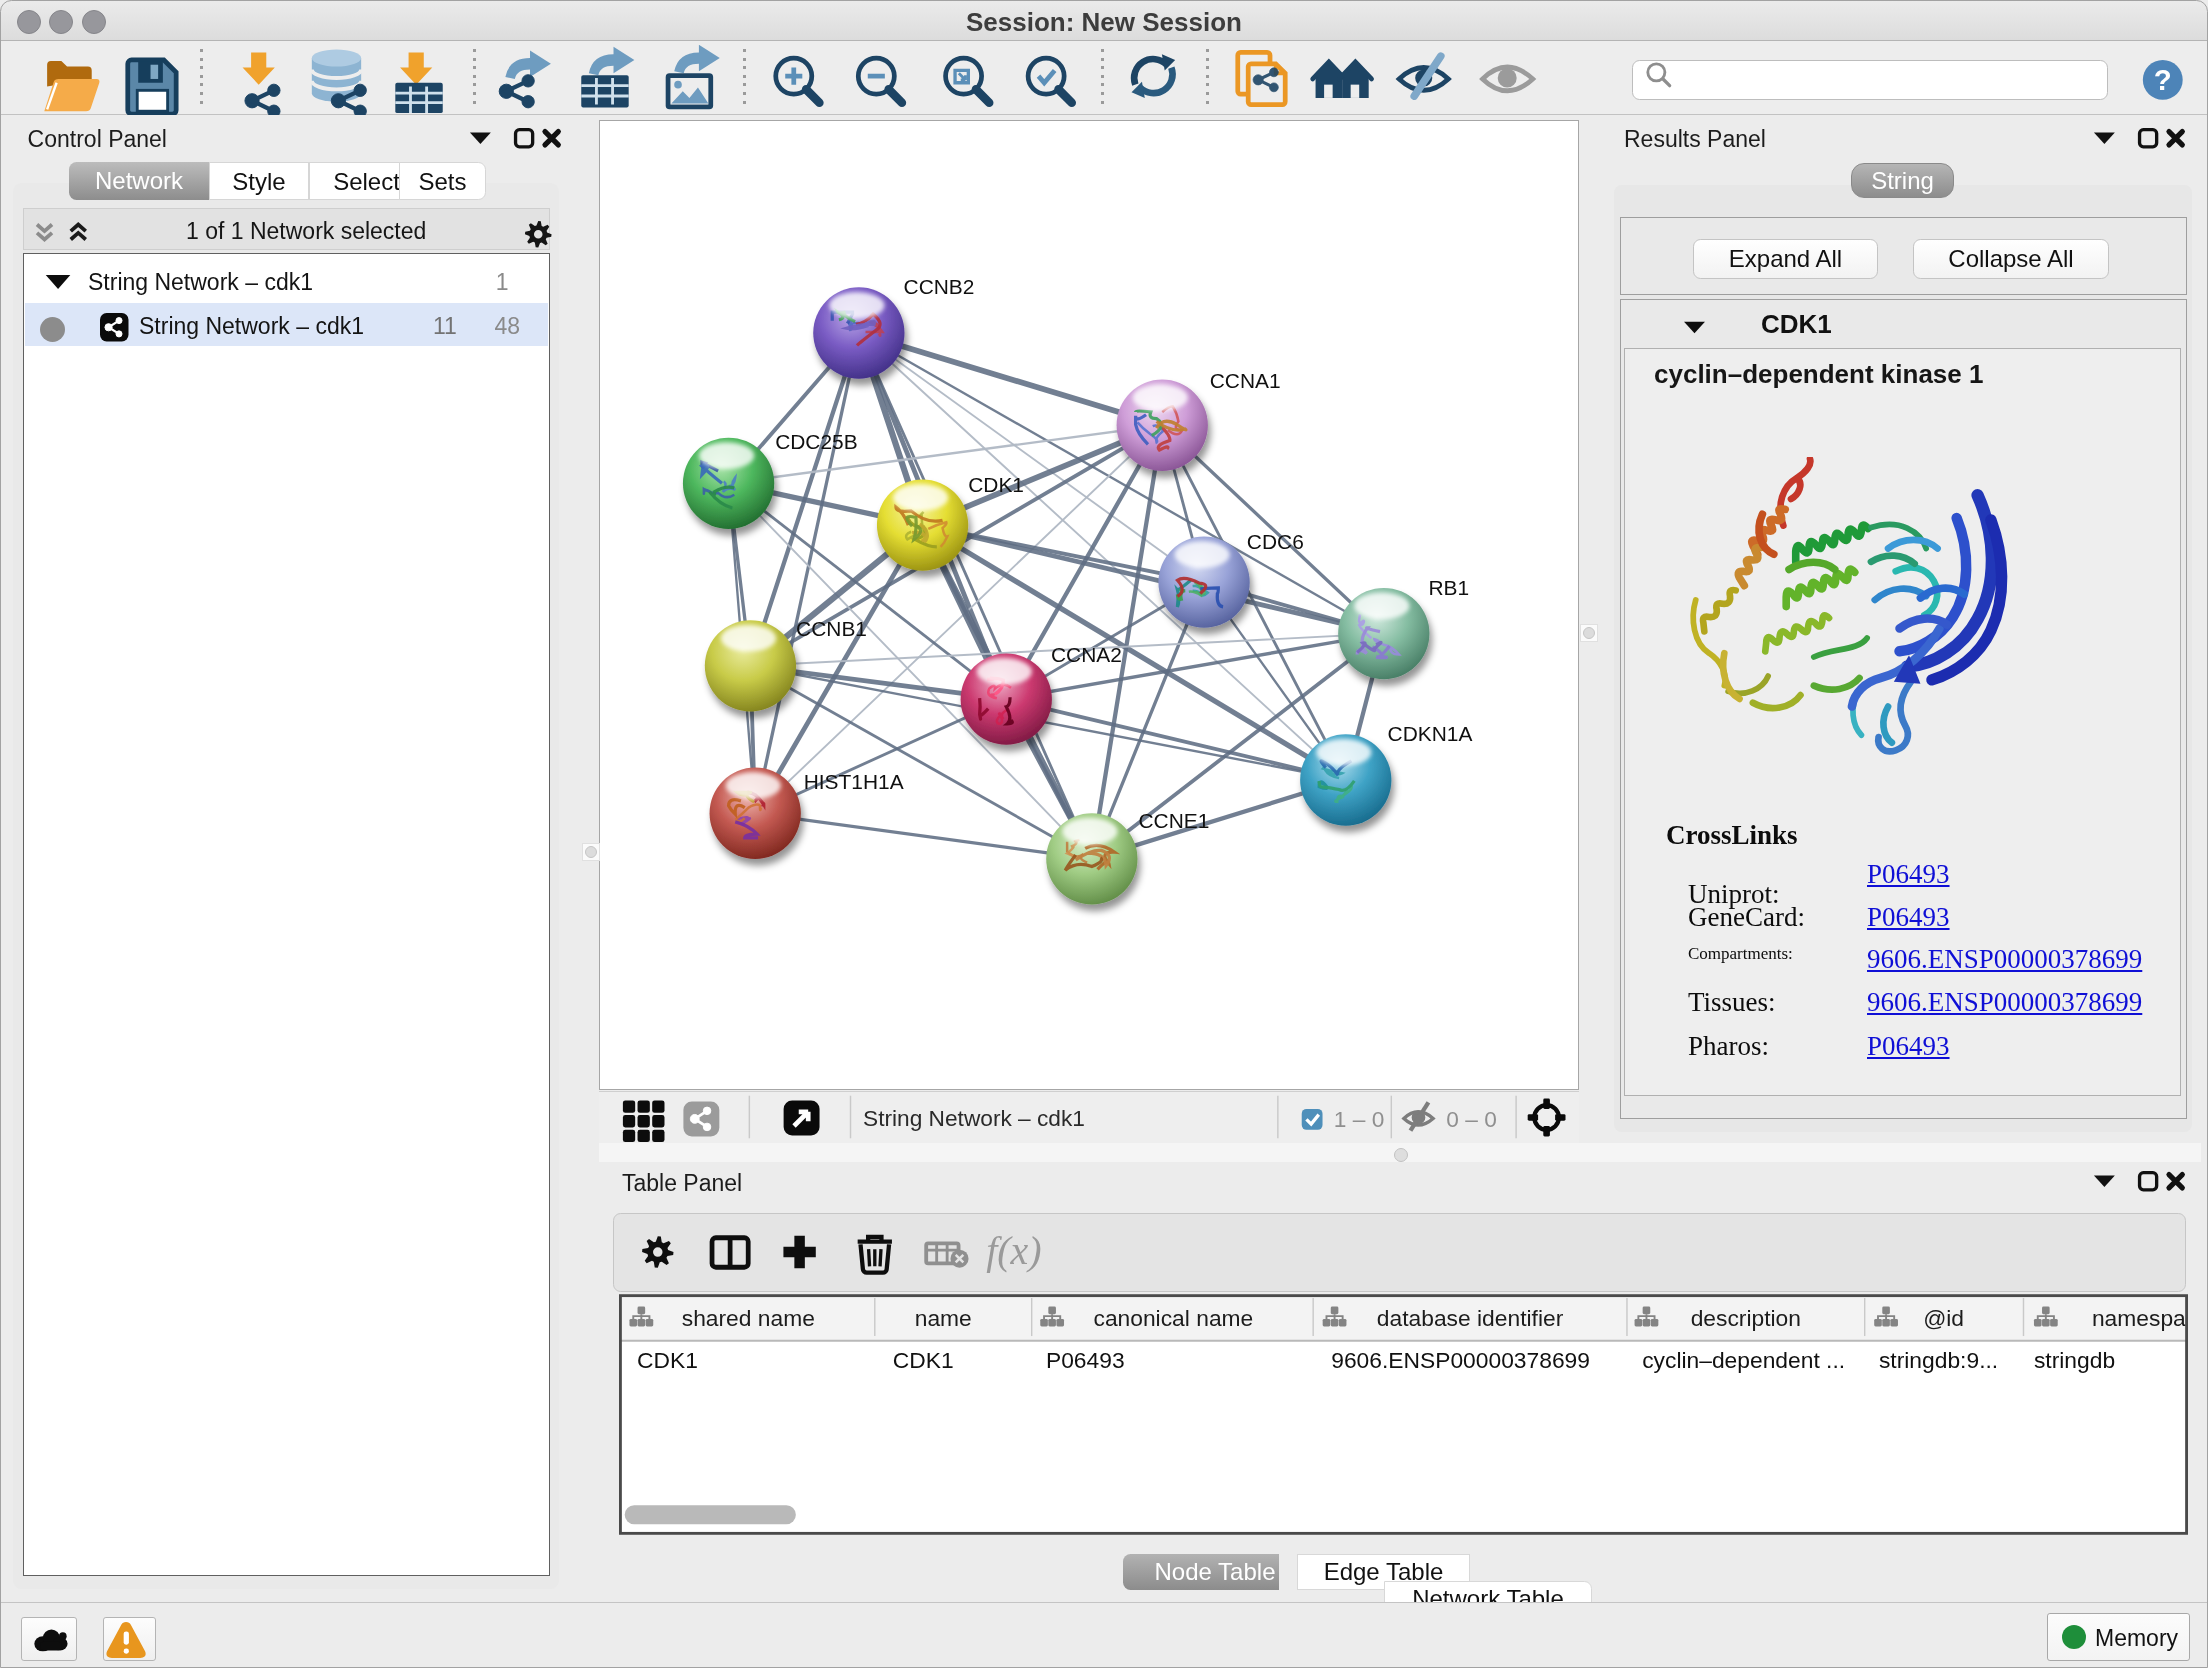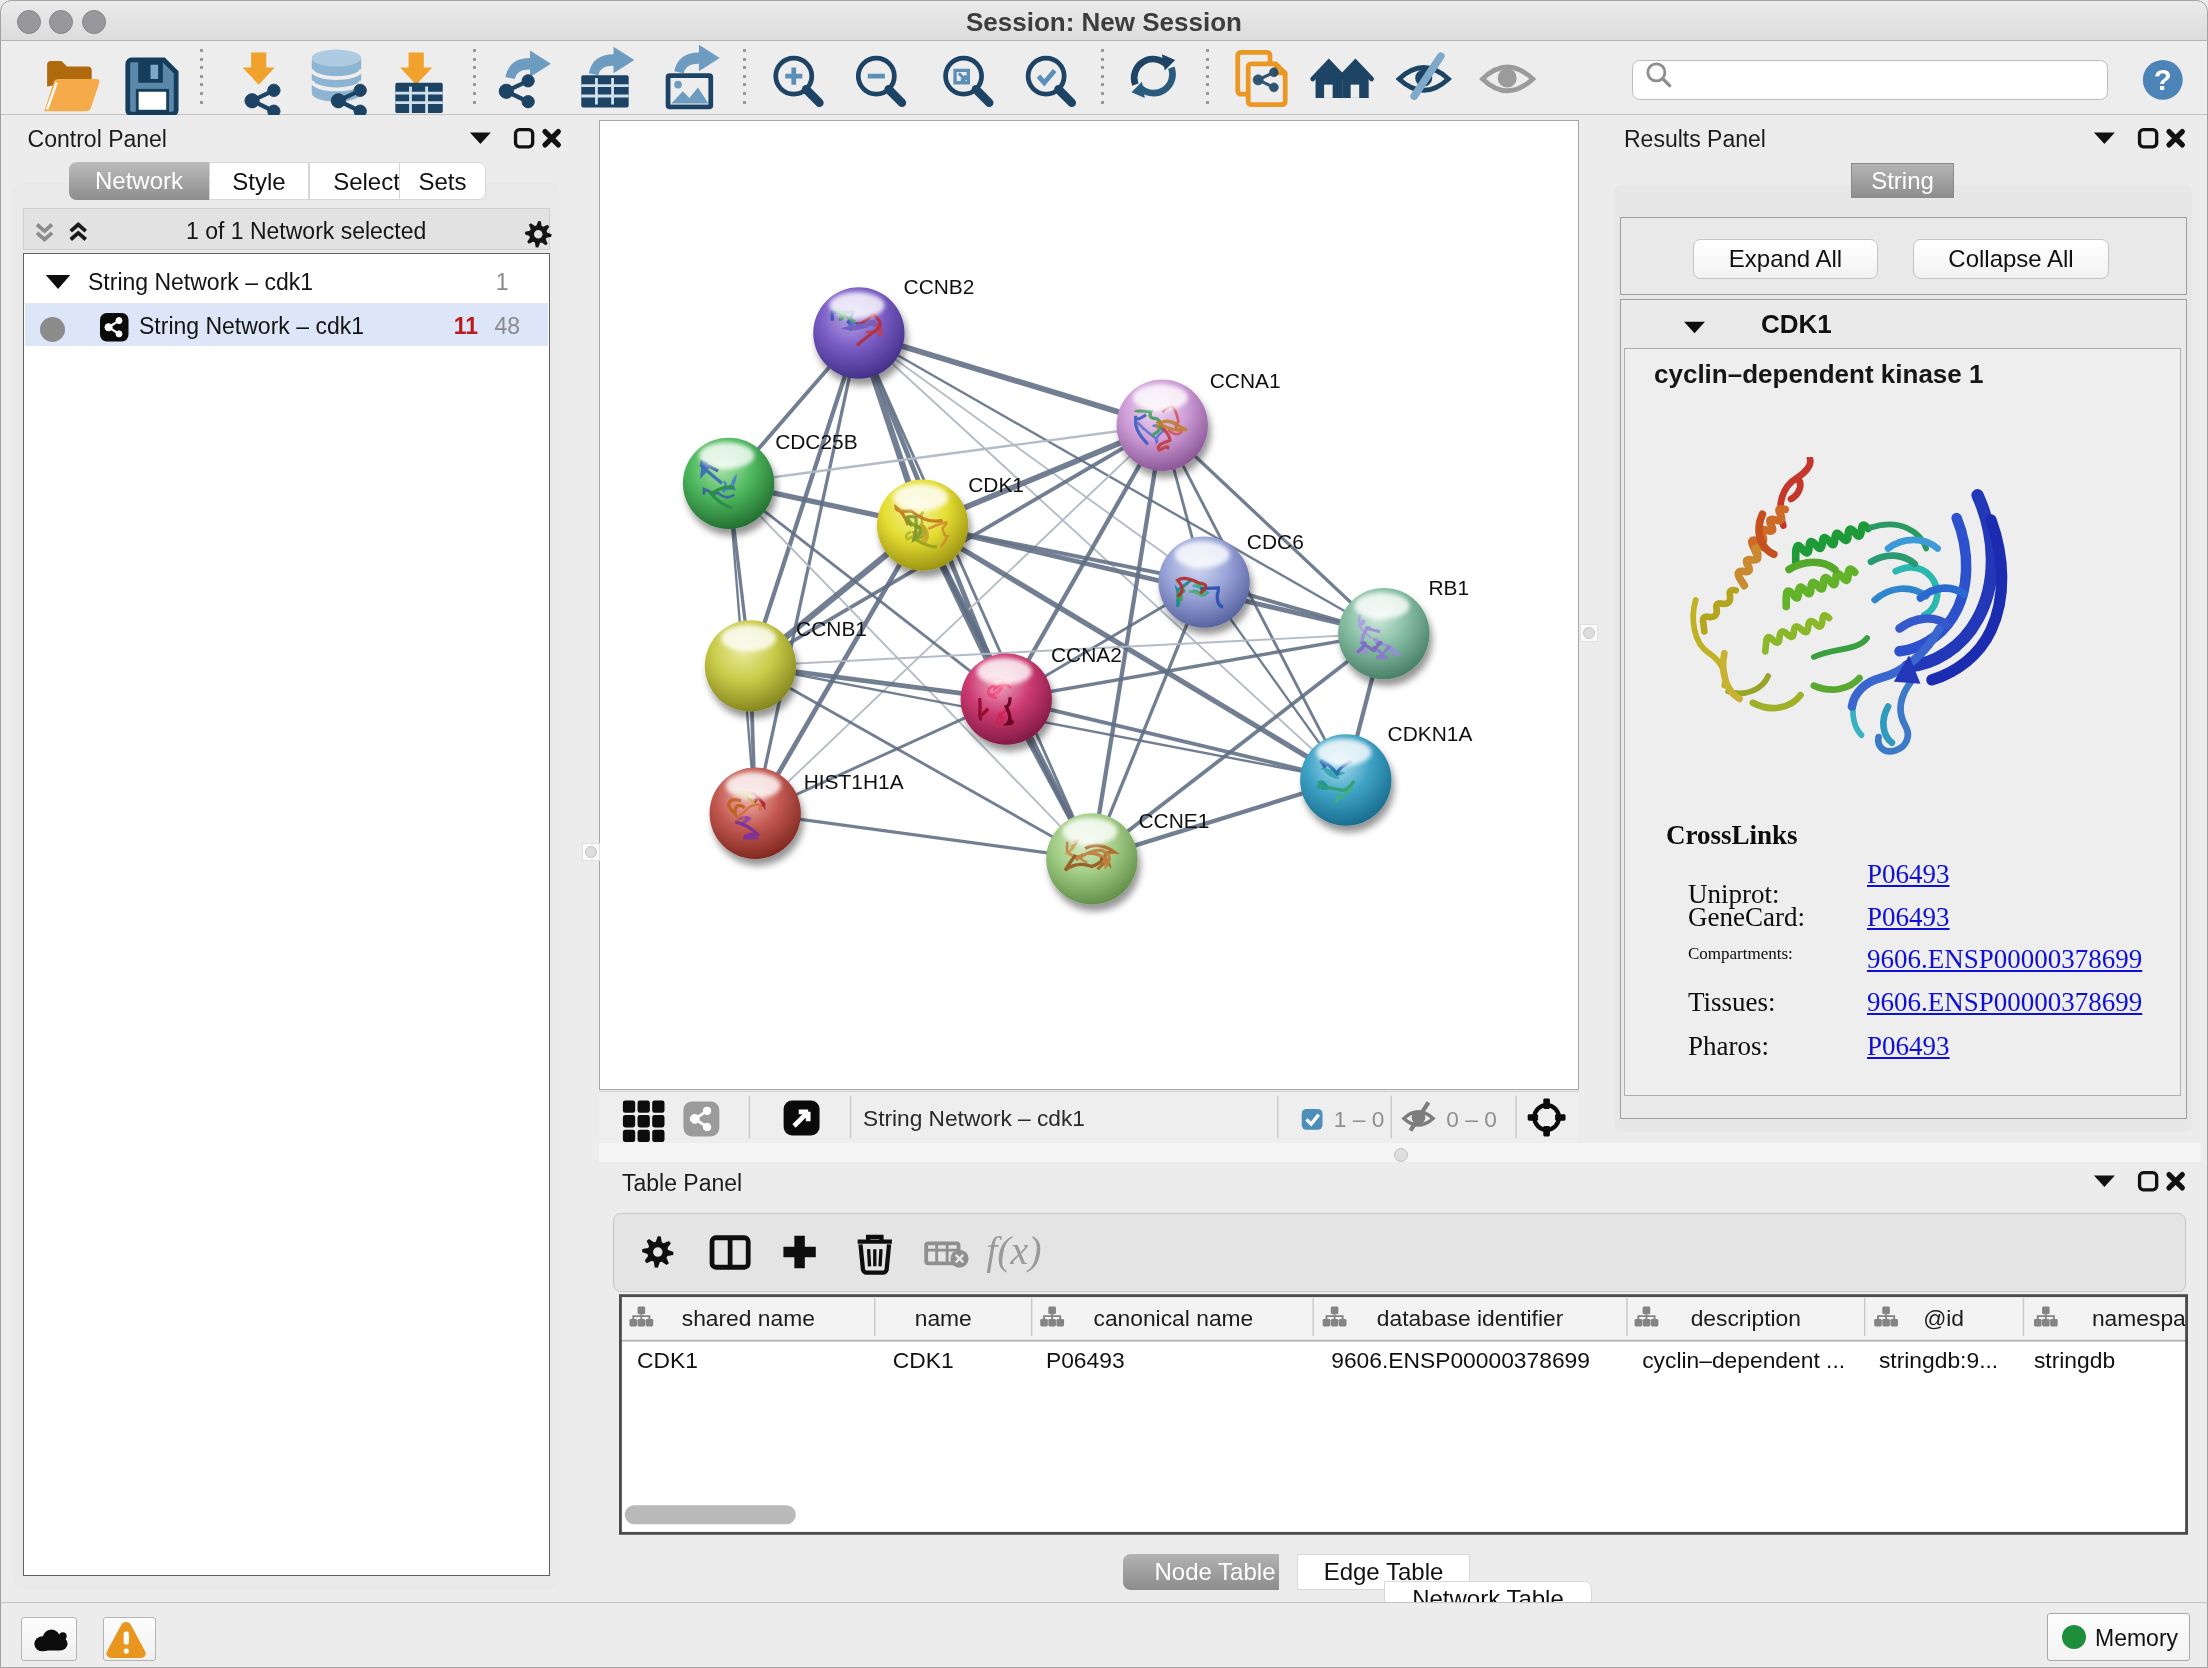--- a/index.html
+++ b/index.html
@@ -236,21 +236,21 @@
 <svg class="abs" style="left:100px; top:313px;" width="28.5" height="28.5" viewBox="0 0 30 30">
   <rect x="0" y="0" width="30" height="30" rx="7" fill="#0a0a0a"></rect>
   <g fill="#fff" stroke="#fff">
     <circle cx="20" cy="8" r="3.2"></circle>
       <circle cx="9" cy="15" r="3.8"></circle>
       <circle cx="20" cy="22" r="3.2"></circle>
     <path d="M20 8 L9 15 L20 22" stroke-width="2.4" fill="none"></path>
   </g>
 </svg>
 <div class="abs trow" style="left:139px; top:313px;">String Network – cdk1</div>
-<div class="abs trow" style="left:433px; top:313px; width:45px; text-align:right; color:#b91c1c;font-weight:bold;">11</div>
+<div class="abs trow" style="left:433px; top:313px; width:45px; text-align:left; color:#737373;">11</div>
 <div class="abs trow" style="left:480px; top:313px; width:40px; text-align:right; color:#8a8a8a;">48</div>
 
 <div class="abs" id="canvas"></div>
 <svg class="abs" style="left:599px;top:120px;" width="980" height="970" viewBox="0 0 1030 1020">
 <defs>
 <radialGradient id="gB2" cx="0.42" cy="0.32" r="0.82">
         <stop offset="0" stop-color="#bba8e8"></stop>
         <stop offset="0.42" stop-color="#7a5cc4"></stop>
         <stop offset="0.85" stop-color="#423088"></stop>
         <stop offset="1" stop-color="#423088"></stop>
@@ -591,21 +591,21 @@
 <div class="abs" style="left:1580px; top:624px; width:18px; height:18px; background:#fbfbfb; border:1px solid #e0e0e0;"></div>
 <div class="abs" style="left:1583px; top:627px; width:12.4px; height:12.4px; border-radius:50%; background:#dcdcdc; border:1px solid #c6c6c6;"></div>
 
 <div class="abs ptitle" style="left:1624px; top:126px;">Results Panel</div>
 <svg class="abs" style="left:2088px; top:124px;" width="105" height="28.5" viewBox="0 0 110 30">
   <path d="M6 9 L28 9 L17 21 Z" fill="#111"></path>
   <rect x="54" y="6" width="18" height="18" rx="4" fill="none" stroke="#111" stroke-width="3.5"></rect>
   <path d="M85 8 L99 22 M99 8 L85 22" stroke="#111" stroke-width="5.5" stroke-linecap="round"></path>
 </svg>
 <div class="abs" id="rp-box"></div>
-<div class="abs" style="left:1851px; top:163px; width:103px; height:35px; border-radius:0; background:linear-gradient(#b5b5b5,#8d8d8d); border:1px solid #8a8a8a; color:#fff; font-size:24px; text-align:center; line-height:34px;">String</div>
+<div class="abs" style="left:1851px; top:163px; width:103px; height:35px; border-radius:13px; background:linear-gradient(#b5b5b5,#8d8d8d); border:1px solid #8a8a8a; color:#fff; font-size:24px; text-align:center; line-height:34px;">String</div>
 <div class="abs sunken" style="left:1620px; top:217px; width:567px; height:78px;"></div>
 <div class="abs btn" style="left:1693px; top:239px; width:185px; height:40px; line-height:38px;">Expand All</div>
 <div class="abs btn" style="left:1913px; top:239px; width:196px; height:40px; line-height:38px;">Collapse All</div>
 <div class="abs sunken" style="left:1620px; top:299px; width:567px; height:820px;"></div>
 <svg class="abs" style="left:1682px; top:318px;" width="25" height="19" viewBox="0 0 26 20">
   <path d="M2 4 L24 4 L13 16 Z" fill="#0d0d0d"></path>
 </svg>
 <div class="abs" style="left:1761px; top:309px; font-size:26px; font-weight:bold; color:#111;">CDK1</div>
 <div class="abs" id="rp-inner"></div>
 <div class="abs" style="left:1654px; top:359px; font-size:26px; color:#161616;font-weight:bold;">cyclin–dependent kinase 1</div>

